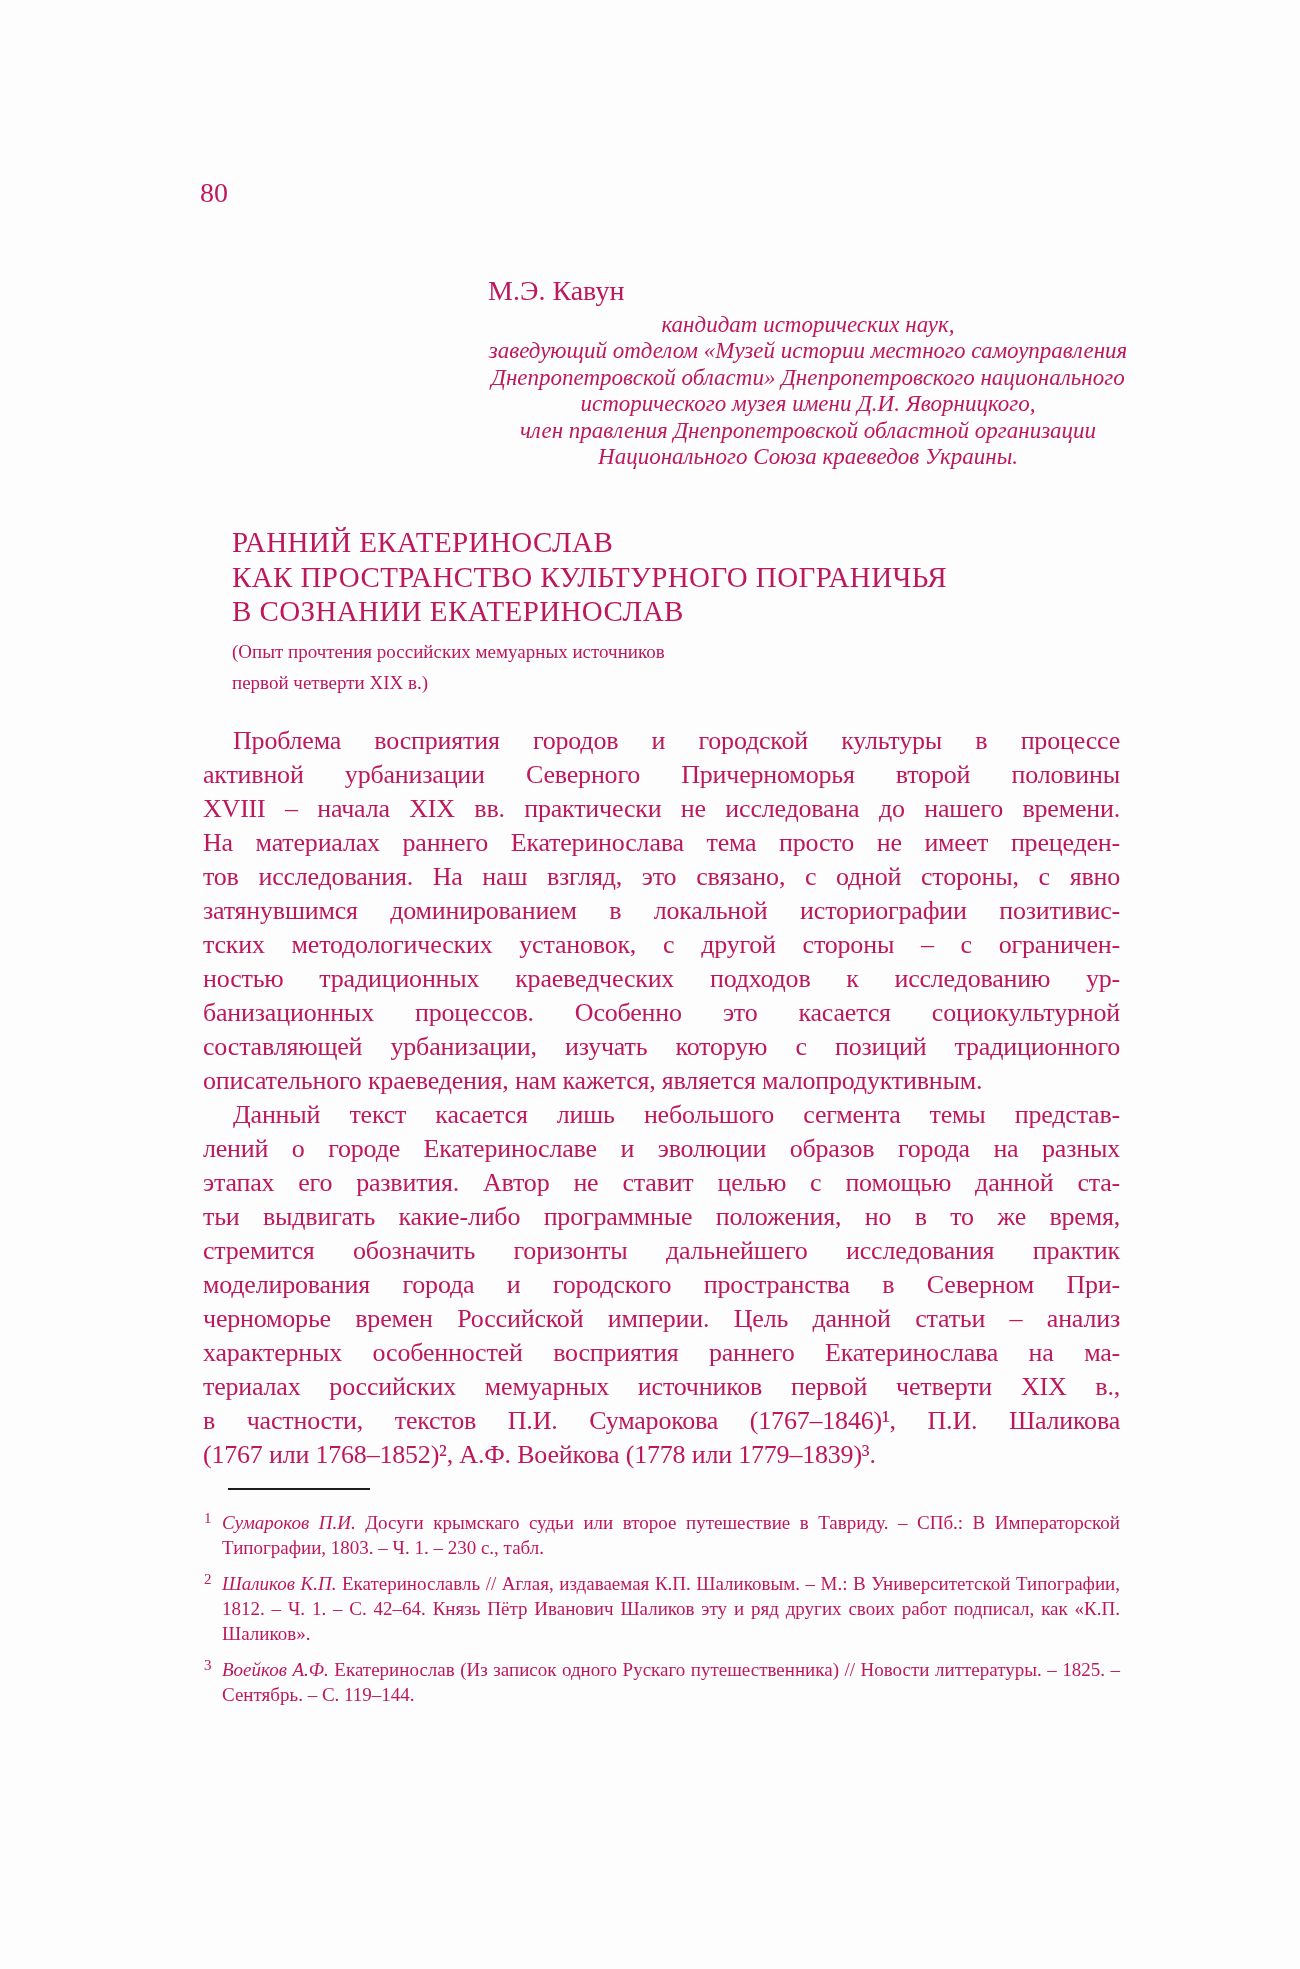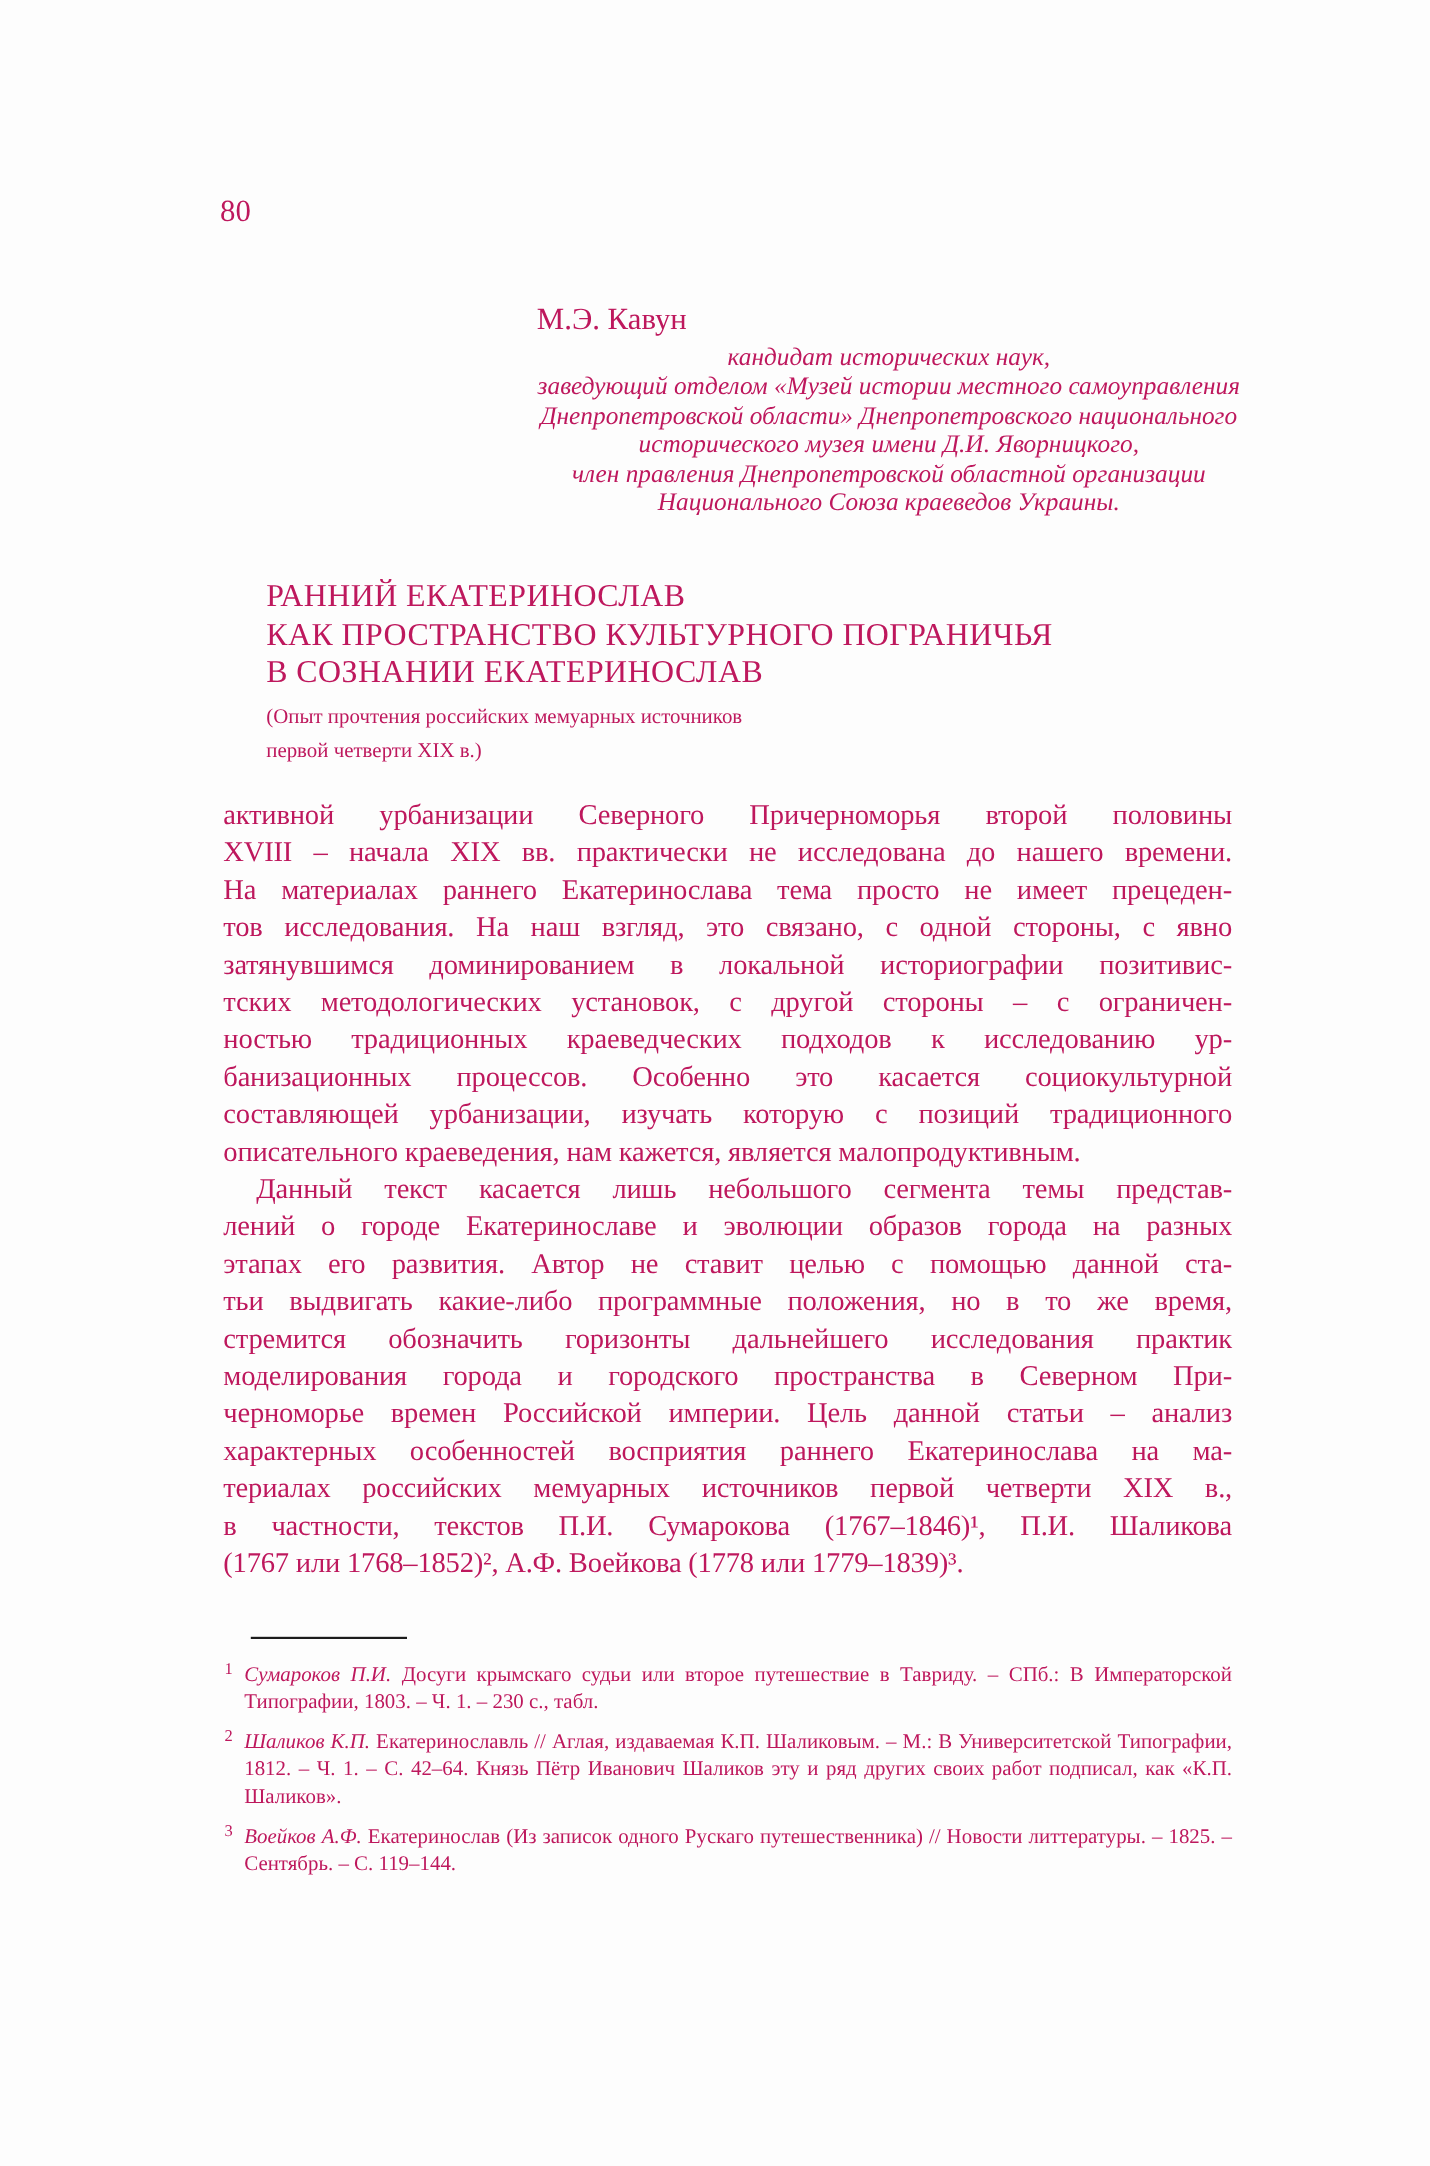--- a/index.html
+++ b/index.html
@@ -12,21 +12,21 @@
     font-family:"Liberation Serif","DejaVu Serif",serif;
     overflow:hidden;
   }
   .page-number {
     position:absolute; left:200px; top:178px;
     font-size:28px; line-height:30px;
   }
   .author-block { position:absolute; left:488px; top:276px; width:640px; }
   .author-name { font-size:28px; line-height:30px; margin-bottom:6px; }
   .cred-line { font-style:italic; font-size:23px; line-height:26.4px;text-align:center; }
-  .title-block { position:absolute; left:242px; top:525px; width:880px;font-family:Liberation Serif, serif; }
+  .title-block { position:absolute; left:232px; top:525px; width:880px;font-family:Liberation Serif, serif; }
   .title-line { font-size:29px; line-height:34.5px; letter-spacing:0.4px; }
   .subtitle-group { margin-top:7px; }
   .subtitle-line { font-size:19px; line-height:31px; }
   .article-body { position:absolute; left:203px; top:724px; width:917px; }
   .bline {
     font-size:26px; line-height:34px;
     letter-spacing:-0.2px;
     text-align:justify; text-align-last:justify;
   }
   .bline.indent { text-indent:30px; }
@@ -69,20 +69,21 @@
         <div class="title-line">КАК ПРОСТРАНСТВО КУЛЬТУРНОГО ПОГРАНИЧЬЯ</div>
         <div class="title-line">В СОЗНАНИИ ЕКАТЕРИНОСЛАВ</div>
       </div>
     <div class="subtitle-group">
         <div class="subtitle-line">(Опыт прочтения российских мемуарных источников</div>
         <div class="subtitle-line">первой четверти XIX в.)</div>
       </div>
   </div>
 
   <div class="article-body">
+      <div class="bline indent">Проблема восприятия городов и городской культуры в процессе</div>
       <div class="bline">активной урбанизации Северного Причерноморья второй половины</div>
       <div class="bline">XVIII – начала XIX вв. практически не исследована до нашего времени.</div>
       <div class="bline">На материалах раннего Екатеринослава тема просто не имеет прецеден-</div>
       <div class="bline">тов исследования. На наш взгляд, это связано, с одной стороны, с явно</div>
       <div class="bline">затянувшимся доминированием в локальной историографии позитивис-</div>
       <div class="bline">тских методологических установок, с другой стороны – с ограничен-</div>
       <div class="bline">ностью традиционных краеведческих подходов к исследованию ур-</div>
       <div class="bline">банизационных процессов. Особенно это касается социокультурной</div>
       <div class="bline">составляющей урбанизации, изучать которую с позиций традиционного</div>
       <div class="bline end">описательного краеведения, нам кажется, является малопродуктивным.</div>

